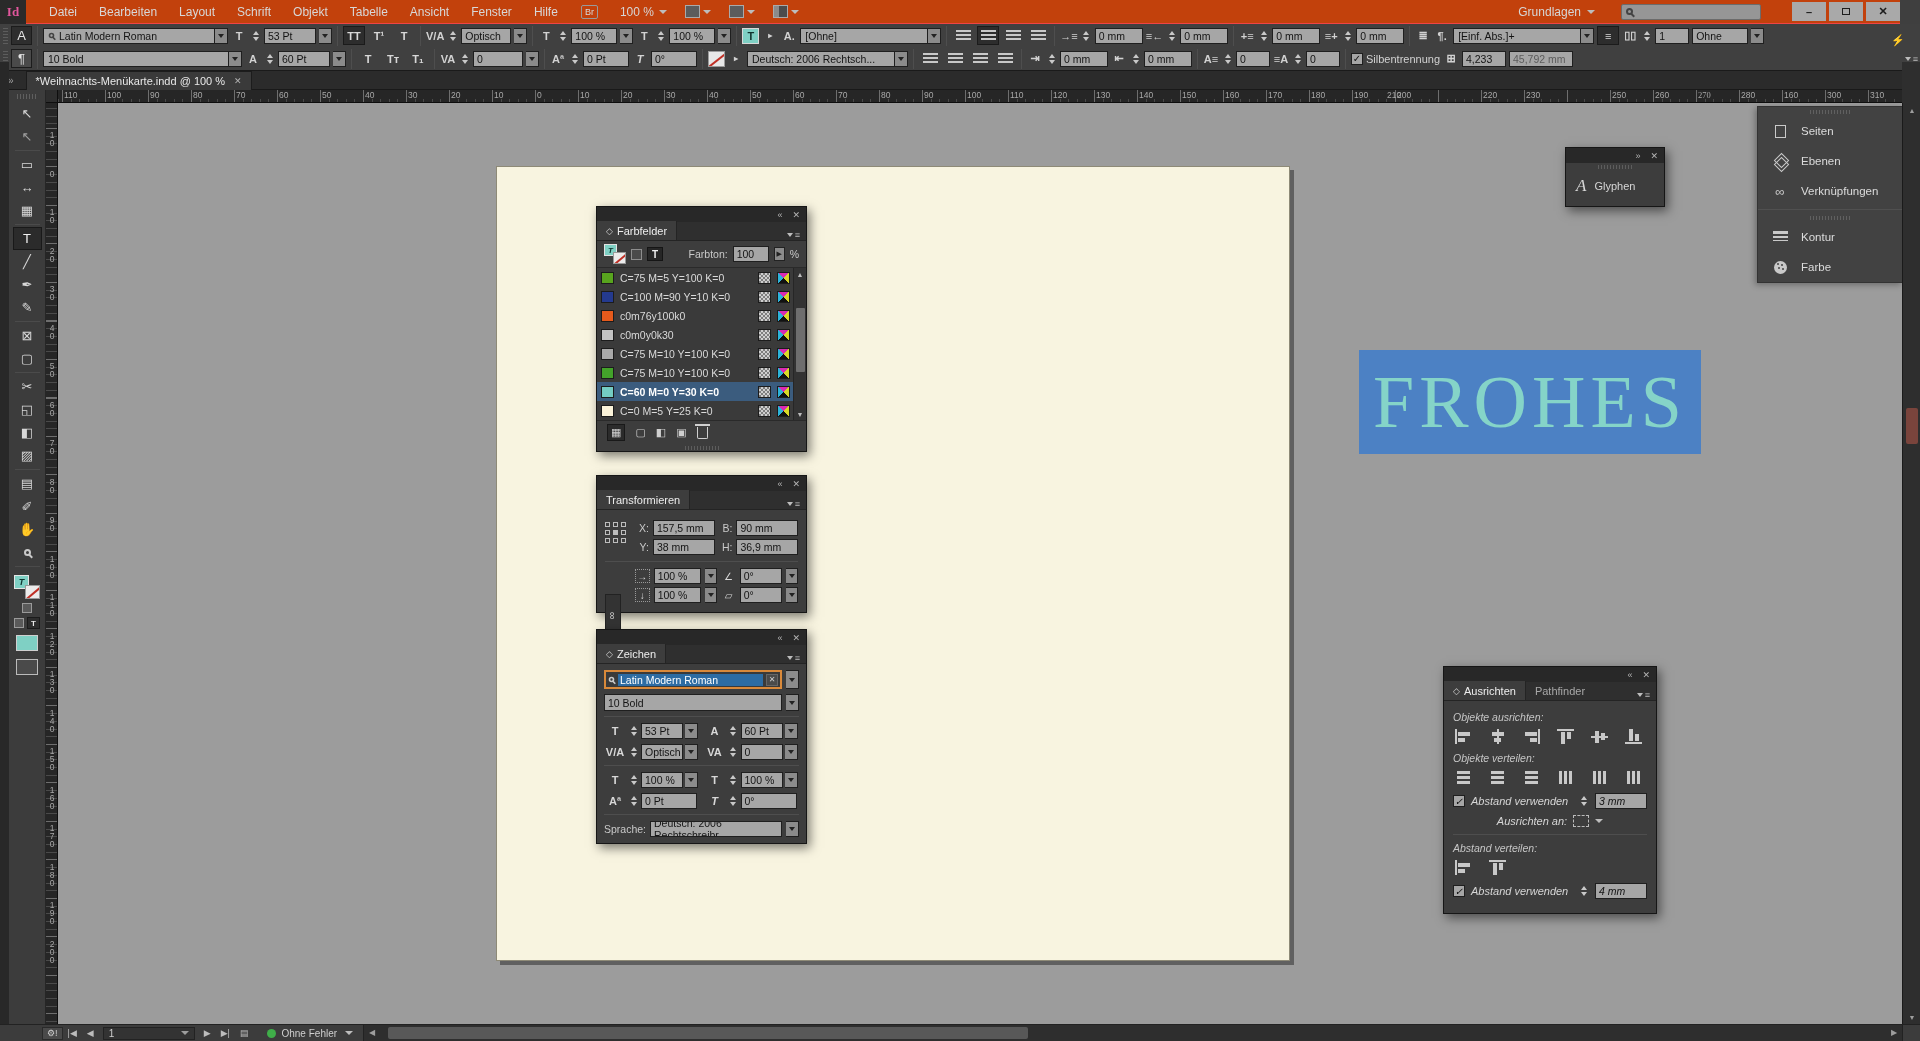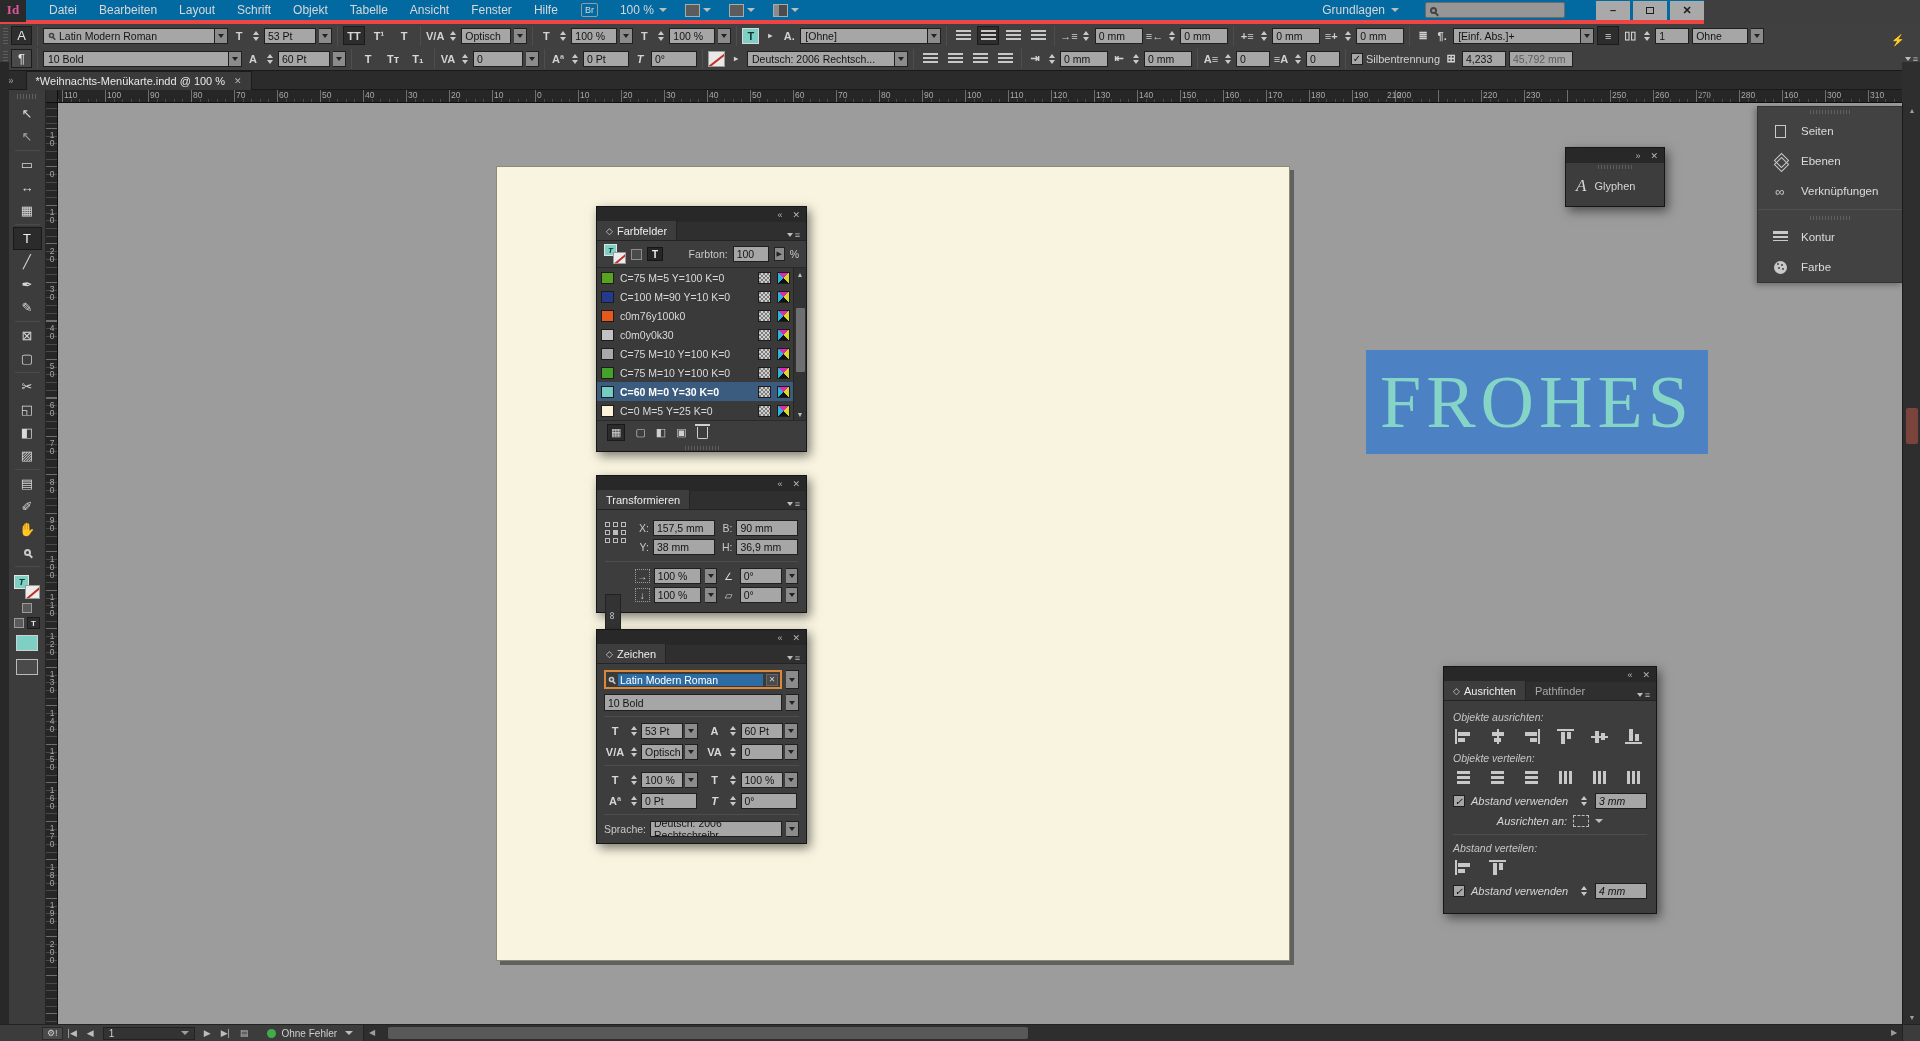--- a/index.html
+++ b/index.html
@@ -1,22 +1,22 @@
 <!DOCTYPE html>
 <html><head>
 <meta charset="utf-8">
 <style>
   * { margin:0; padding:0; box-sizing:border-box; }
   html,body { width:1920px; height:1041px; overflow:hidden; background:#1d1d1d;
     font-family:"Liberation Sans", sans-serif; font-size:11px; color:#d6d6d6; }
   #app { position:relative; width:1920px; height:1041px; background:#3f3f3f; }
 
   
-  #menubar { position:absolute; left:0; top:0; width:1704px; height:24px; background:#0369a1;
-    border-bottom:4px solid #ef4444; display:flex; align-items:center; }
+  #menubar { position:absolute; left:0; top:0; width:1900px; height:24px; background:#c2410c;
+    border-bottom:1px solid #ef4444; display:flex; align-items:center; }
   #logo { width:26px; height:24px; background:#2a2a2a; color:#e0569c; font-weight:bold;
     font-size:13px; display:flex; align-items:center; justify-content:center; font-family:"Liberation Serif",serif; }
   #menus { list-style:none; display:flex; margin-left:12px; }
   #menus li { padding:0 11px; font-size:12px; color:#d8d8d8; cursor:default; }
   .brbadge { margin-left:12px; border:1px solid #9a9a9a; color:#d8d8d8; font-size:9px;
     padding:1px 3px; border-radius:2px; }
   .zoomctl { display:flex; align-items:center; gap:5px; margin-left:22px; font-size:12px; }
   .caret { width:0; height:0; border-left:4px solid transparent; border-right:4px solid transparent;
     border-top:4px solid #bdbdbd; display:inline-block; }
   .tbico { display:inline-flex; align-items:center; gap:3px; margin-left:18px; }
@@ -121,21 +121,21 @@
   .mini-sq.t { background:#2d2d2d; color:#e8e8e8; font-size:8px; font-weight:bold; width:13px; height:12px;
     display:flex; align-items:center; justify-content:center; border-color:#1b1b1b; }
   #applycolor { width:22px; height:16px; background:#7fd0c4; border:1px solid #d0d0d0; margin-top:6px; }
   #screenmode { width:22px; height:16px; border:1px solid #bbb; margin-top:8px; background:#4a4a4a; }
 
   
   #canvas { position:absolute; left:58px; top:103px; width:1844px; height:921px; background:#9c9c9c; overflow:hidden; }
   #page { position:absolute; left:438px; top:63px; width:794px; height:795px; background:#f8f4e0;
     border:1px solid #8e8a77; box-shadow:4px 4px 0 rgba(0,0,0,0.38); }
   #selrect { position:absolute; left:862px; top:183px; width:342px; height:104px; background:#4c81c4;
-    display:flex; align-items:center; justify-content:center;margin-left:7px; }
+    display:flex; align-items:center; justify-content:center; }
   #word1 { font-family:"Liberation Serif", serif; font-size:74px; color:#85d4c8; letter-spacing:5px; }
   #word2 { position:absolute; left:867px; top:290px; width:330px; height:102px; display:flex;
     align-items:center; justify-content:center; font-family:"Liberation Serif", serif; font-weight:bold;
     font-size:92px; color:#a7251d; letter-spacing:14px; }
 
   
   .panel { position:absolute; background:#3d3d3d; border:1px solid #161616; box-shadow:3px 4px 10px rgba(0,0,0,0.5); }
   .ptitle { height:15px; background:#282828; display:flex; align-items:center; justify-content:flex-end;
     gap:10px; padding:0 6px; color:#b5b5b5; font-size:9px; }
   .ptabs { height:19px; background:#2f2f2f; display:flex; align-items:flex-end; border-bottom:1px solid #242424; }

